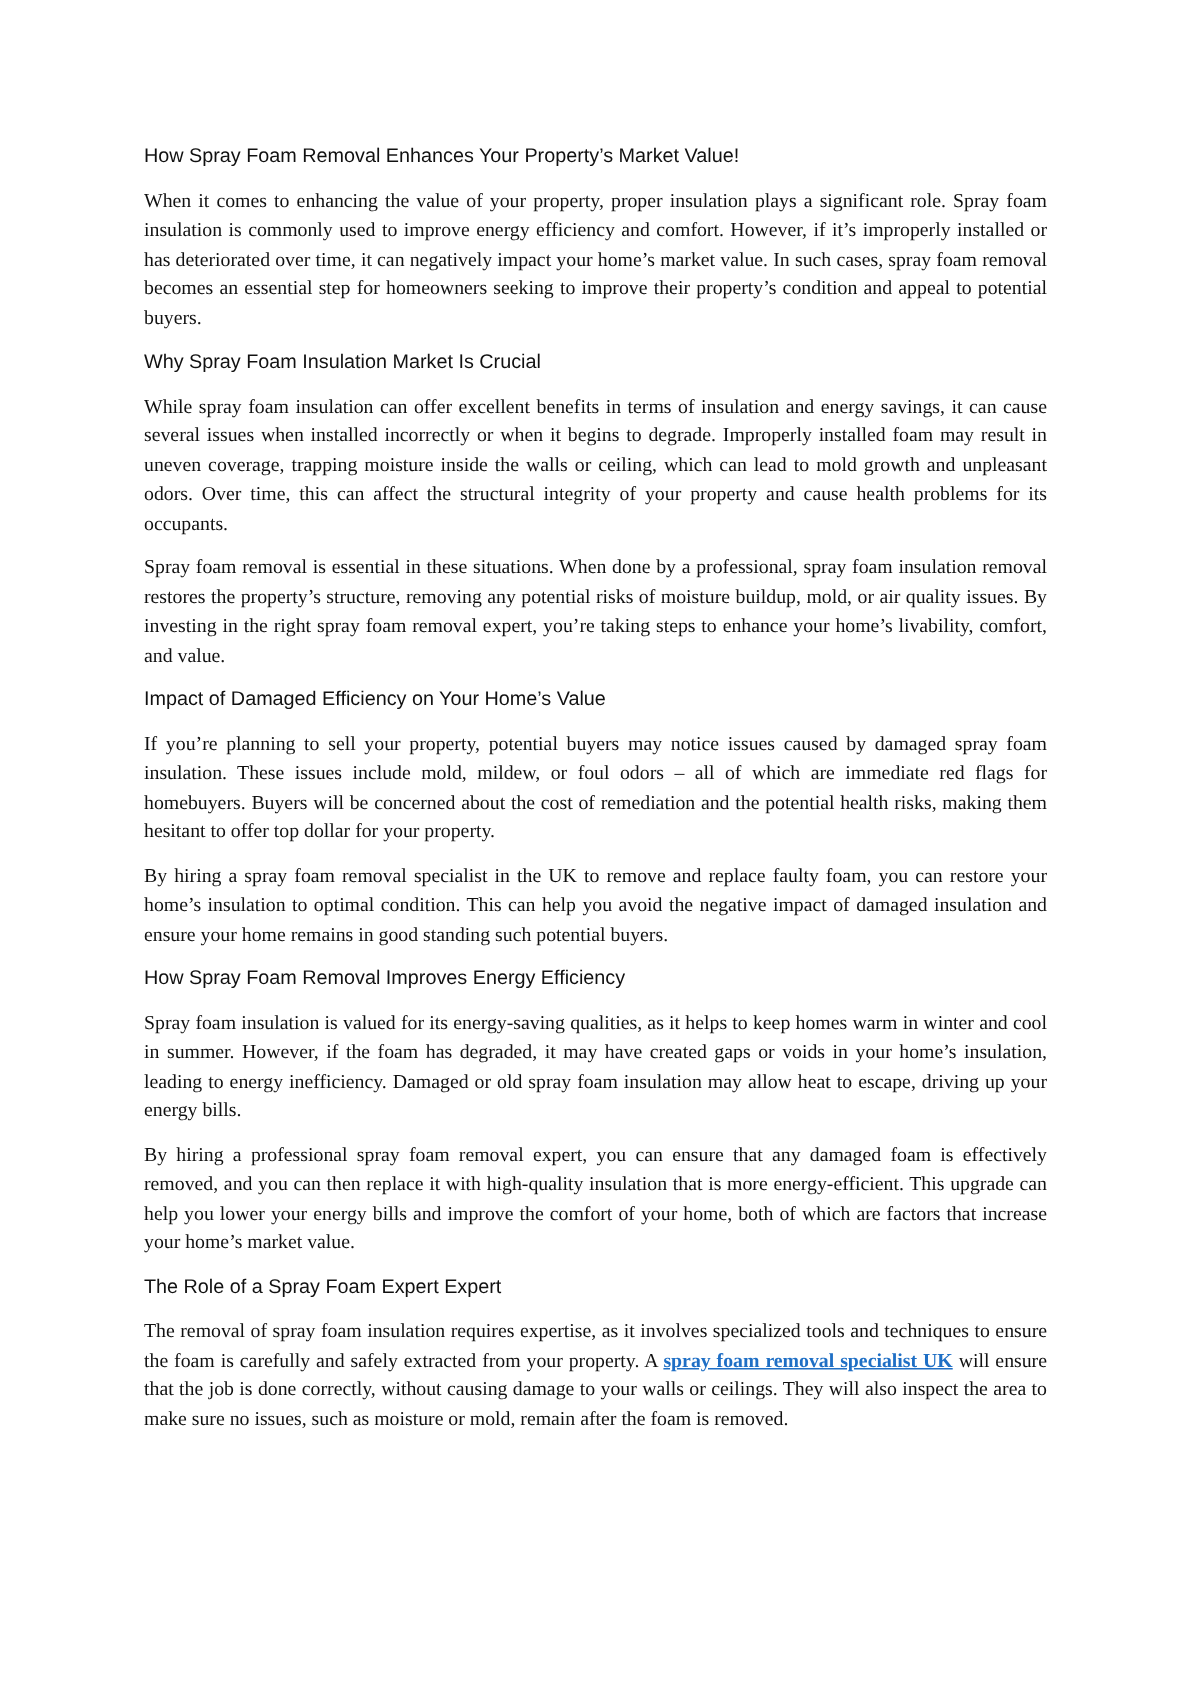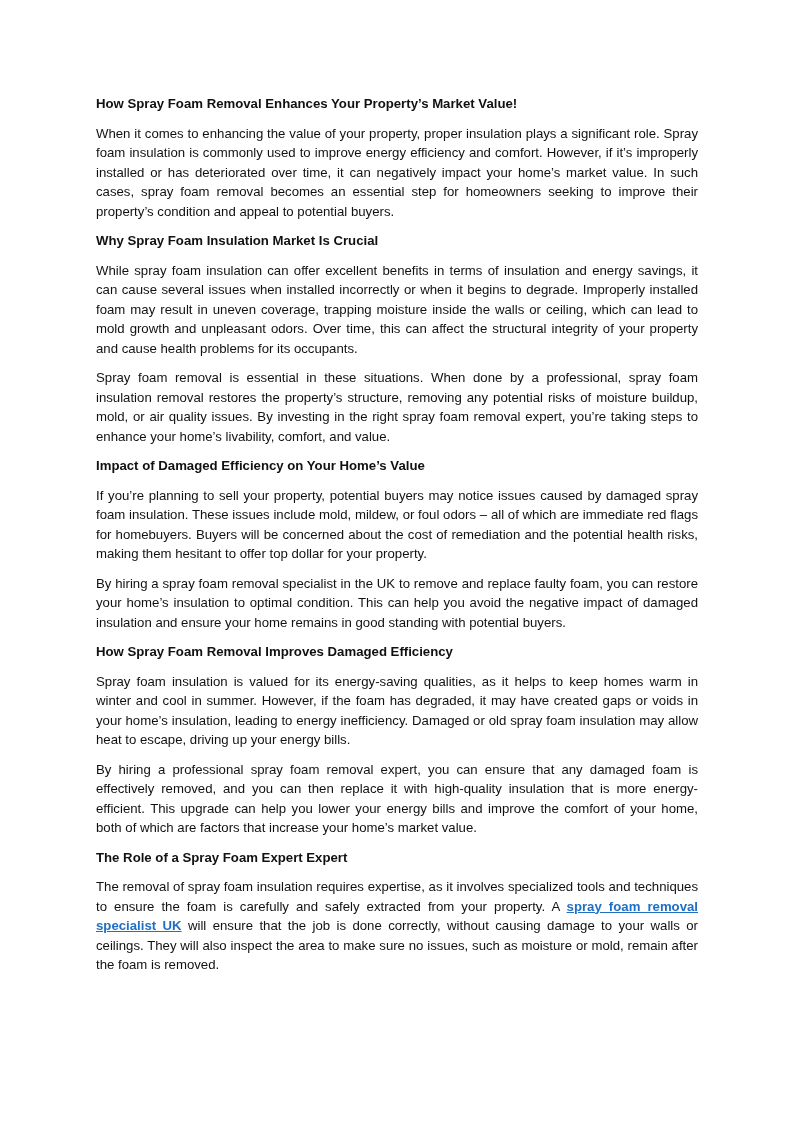--- a/index.html
+++ b/index.html
@@ -8,28 +8,29 @@
       position: absolute;
       left: 96px;
       top: 94px;
       width: 602px;
       font-family: "Liberation Sans", sans-serif;
       color: #111111;
       font-size: 13.2px;
       line-height: 19.5px;
     }
     .heading {
-      font-weight: bold;
+      font-weight: normal;
       font-size: 13.2px;
       margin: 0 0 10px 0;
       line-height: 19.5px;
     }
     .para {
       text-align: justify;
       margin: 0 0 10px 0;
+      font-family: Liberation Serif, serif;
     }
     .link {
       color: #1f6fc5;
       font-weight: bold;
       text-decoration: underline;
       cursor: pointer;
     }
   </style>
 </head>
 <body>
@@ -38,22 +39,22 @@
 
   <div class="heading">How Spray Foam Removal Enhances Your Property’s Market Value!</div>
   <p class="para">When it comes to enhancing the value of your property, proper insulation plays a significant role. Spray foam insulation is commonly used to improve energy efficiency and comfort. However, if it’s improperly installed or has deteriorated over time, it can negatively impact your home’s market value. In such cases, spray foam removal becomes an essential step for homeowners seeking to improve their property’s condition and appeal to potential buyers.</p>
 
   <div class="heading">Why Spray Foam Insulation Market Is Crucial</div>
   <p class="para">While spray foam insulation can offer excellent benefits in terms of insulation and energy savings, it can cause several issues when installed incorrectly or when it begins to degrade. Improperly installed foam may result in uneven coverage, trapping moisture inside the walls or ceiling, which can lead to mold growth and unpleasant odors. Over time, this can affect the structural integrity of your property and cause health problems for its occupants.</p>
   <p class="para">Spray foam removal is essential in these situations. When done by a professional, spray foam insulation removal restores the property’s structure, removing any potential risks of moisture buildup, mold, or air quality issues. By investing in the right spray foam removal expert, you’re taking steps to enhance your home’s livability, comfort, and value.</p>
 
   <div class="heading">Impact of Damaged Efficiency on Your Home’s Value</div>
   <p class="para">If you’re planning to sell your property, potential buyers may notice issues caused by damaged spray foam insulation. These issues include mold, mildew, or foul odors – all of which are immediate red flags for homebuyers. Buyers will be concerned about the cost of remediation and the potential health risks, making them hesitant to offer top dollar for your property.</p>
-  <p class="para">By hiring a spray foam removal specialist in the UK to remove and replace faulty foam, you can restore your home’s insulation to optimal condition. This can help you avoid the negative impact of damaged insulation and ensure your home remains in good standing with potential buyers.</p>
+  <p class="para">By hiring a spray foam removal specialist in the UK to remove and replace faulty foam, you can restore your home’s insulation to optimal condition. This can help you avoid the negative impact of damaged insulation and ensure your home remains in good standing such potential buyers.</p>
 
-  <div class="heading">How Spray Foam Removal Improves Damaged Efficiency</div>
+  <div class="heading">How Spray Foam Removal Improves Energy Efficiency</div>
   <p class="para">Spray foam insulation is valued for its energy-saving qualities, as it helps to keep homes warm in winter and cool in summer. However, if the foam has degraded, it may have created gaps or voids in your home’s insulation, leading to energy inefficiency. Damaged or old spray foam insulation may allow heat to escape, driving up your energy bills.</p>
   <p class="para">By hiring a professional spray foam removal expert, you can ensure that any damaged foam is effectively removed, and you can then replace it with high-quality insulation that is more energy-efficient. This upgrade can help you lower your energy bills and improve the comfort of your home, both of which are factors that increase your home’s market value.</p>
 
   <div class="heading">The Role of a Spray Foam Expert Expert</div>
   <p class="para"><span>The removal of spray foam insulation requires expertise, as it involves specialized tools and techniques to ensure the foam is carefully and safely extracted from your property. A </span><a class="link">spray foam removal specialist UK</a><span> will ensure that the job is done correctly, without causing damage to your walls or ceilings. They will also inspect the area to make sure no issues, such as moisture or mold, remain after the foam is removed.</span></p>
 
 </div>
 
 </body></html>

